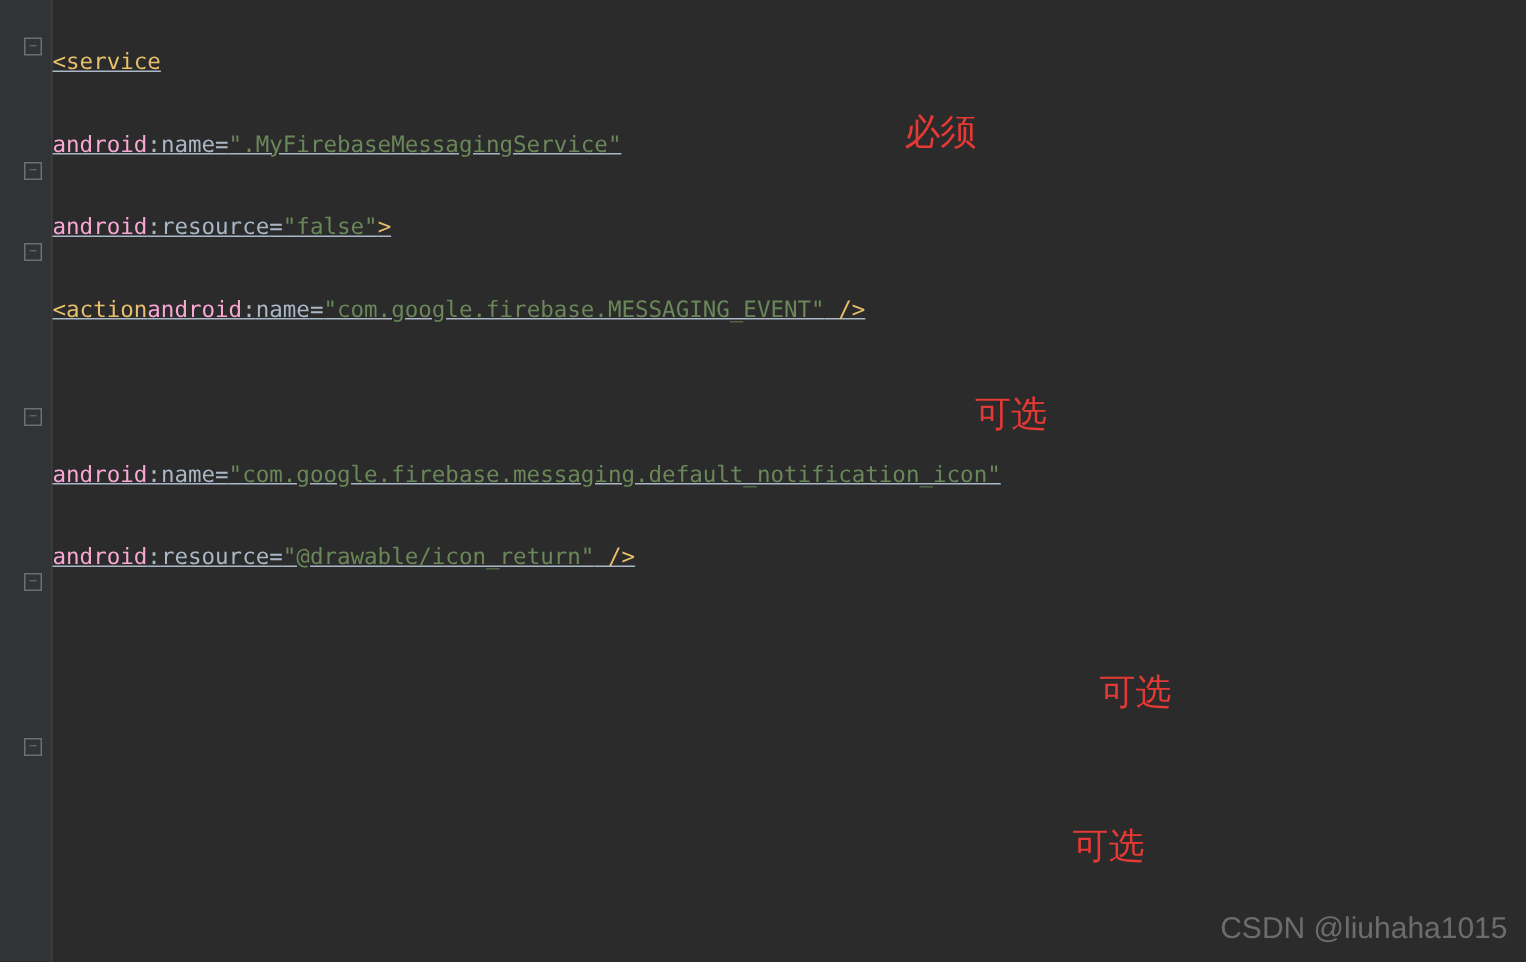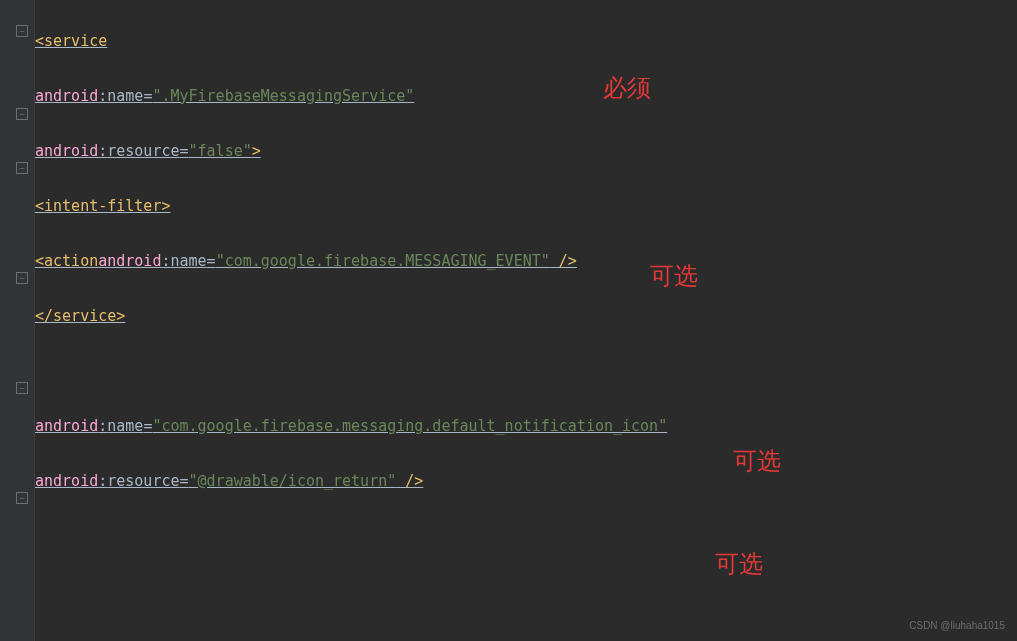--- a/index.html
+++ b/index.html
@@ -53,43 +53,41 @@
       font-family: 'SimHei', 'Microsoft YaHei', sans-serif;
       font-size: 24px;
       font-weight: normal;
     }
     .watermark {
       position: absolute;
       right: 12px;
       bottom: 10px;
       color: #888;
       font-family: Arial, sans-serif;
-      font-size: 10px;
+      font-size: 20px;
       opacity: 0.7;
     }
   </style>
 </head>
 <body>
 
 <div class="gutter">
   <div class="fold-marker" style="top:25px">−</div>
   <div class="fold-marker" style="top:108px">−</div>
   <div class="fold-marker" style="top:162px">−</div>
   <div class="fold-marker" style="top:272px">−</div>
   <div class="fold-marker" style="top:382px">−</div>
   <div class="fold-marker" style="top:492px">−</div>
 </div>
 
 <div class="editor">
 <div class="line">        <span class="tag">&lt;service</span></div>
 <div class="line">            <span class="attr-ns">android</span><span class="attr-name">:</span><span class="attr-name">name</span><span class="op">=</span><span class="string">".MyFirebaseMessagingService"</span></div>
 <div class="line">            <span class="attr-ns">android</span><span class="attr-name">:</span><span class="attr-name">resource</span><span class="op">=</span><span class="string">"false"</span><span class="tag">&gt;</span></div>
-<div class="line">            <span class="tag">&lt;intent-filter&gt;</span></div>
 <div class="line">                <span class="tag">&lt;action</span> <span class="attr-ns">android</span><span class="attr-name">:</span><span class="attr-name">name</span><span class="op">=</span><span class="string">"com.google.firebase.MESSAGING_EVENT"</span><span class="tag"> /&gt;</span></div>
-<div class="line">        <span class="tag">&lt;/service&gt;</span></div>
 <div class="line"> </div>
 <div class="line">            <span class="attr-ns">android</span><span class="attr-name">:</span><span class="attr-name">name</span><span class="op">=</span><span class="string">"com.google.firebase.messaging.default_notification_icon"</span></div>
 <div class="line">            <span class="attr-ns">android</span><span class="attr-name">:</span><span class="attr-name">resource</span><span class="op">=</span><span class="string">"@drawable/icon_return"</span><span class="tag"> /&gt;</span></div>
 
 
 
 
 
 
 

